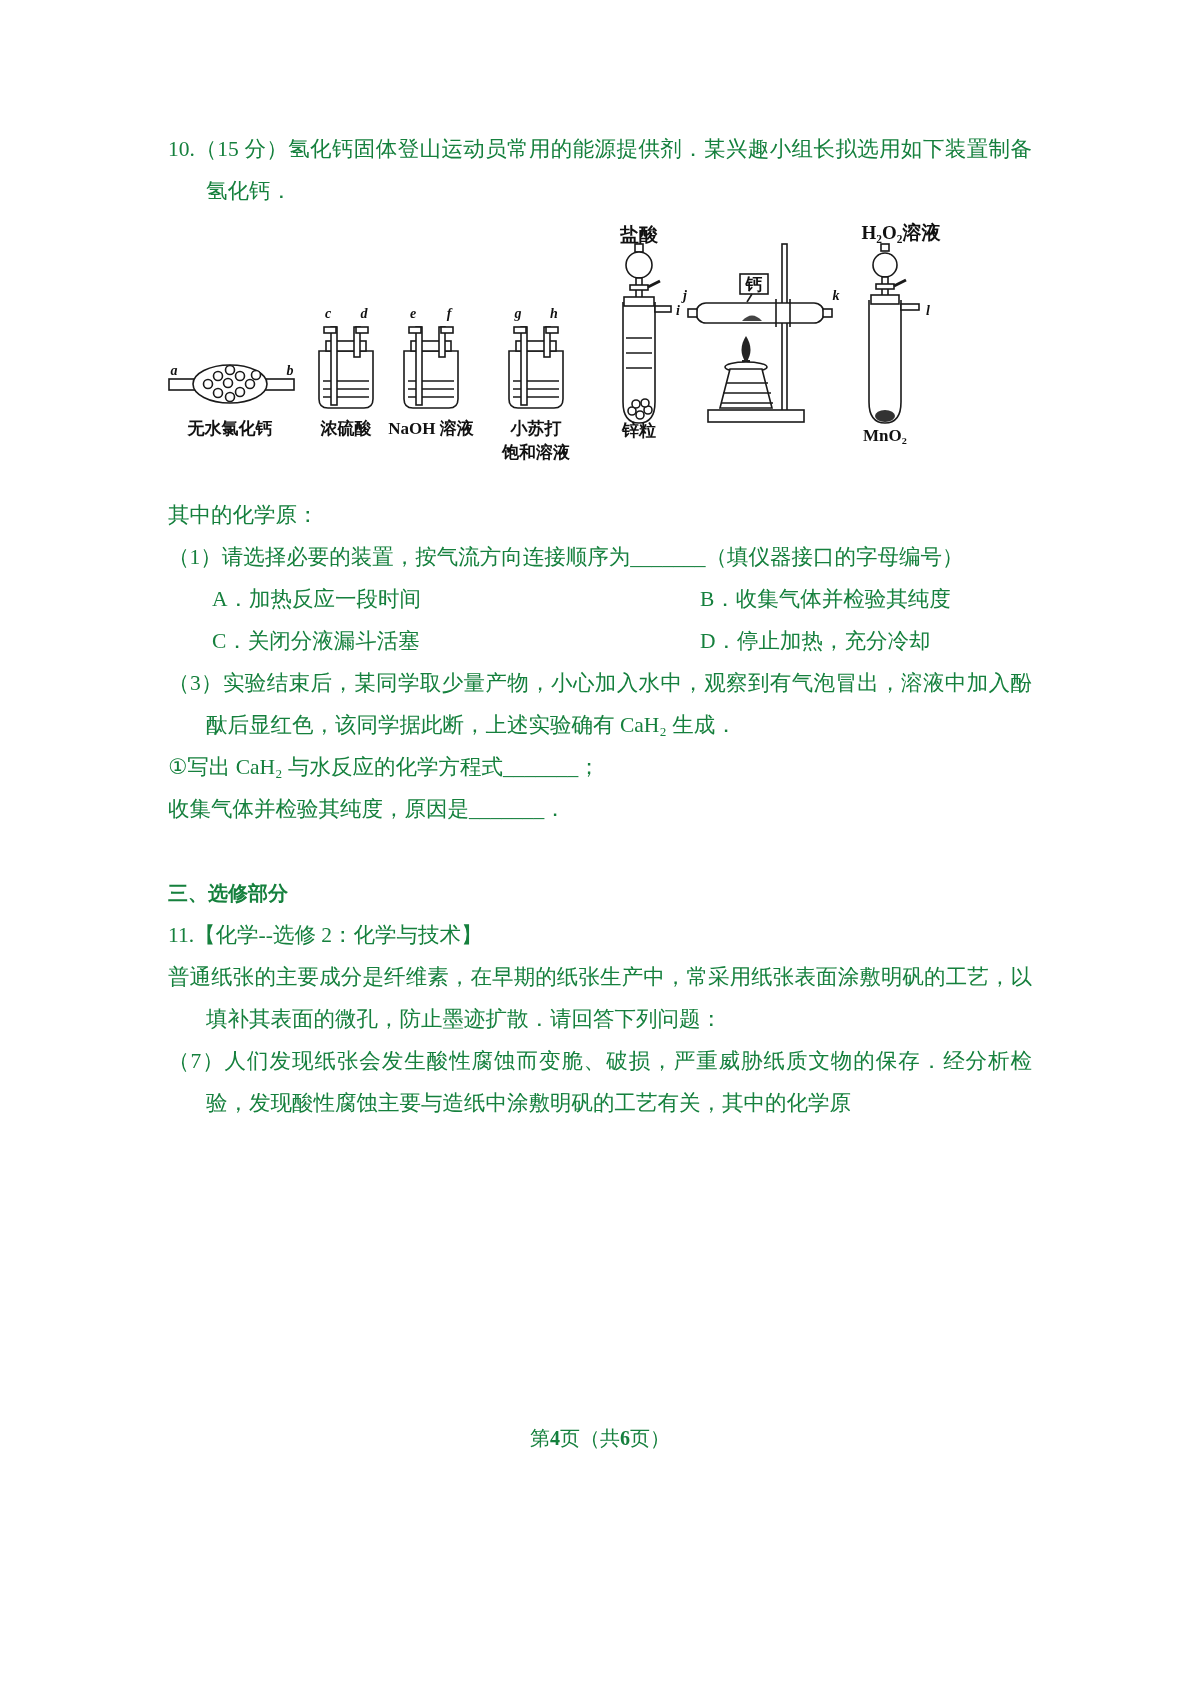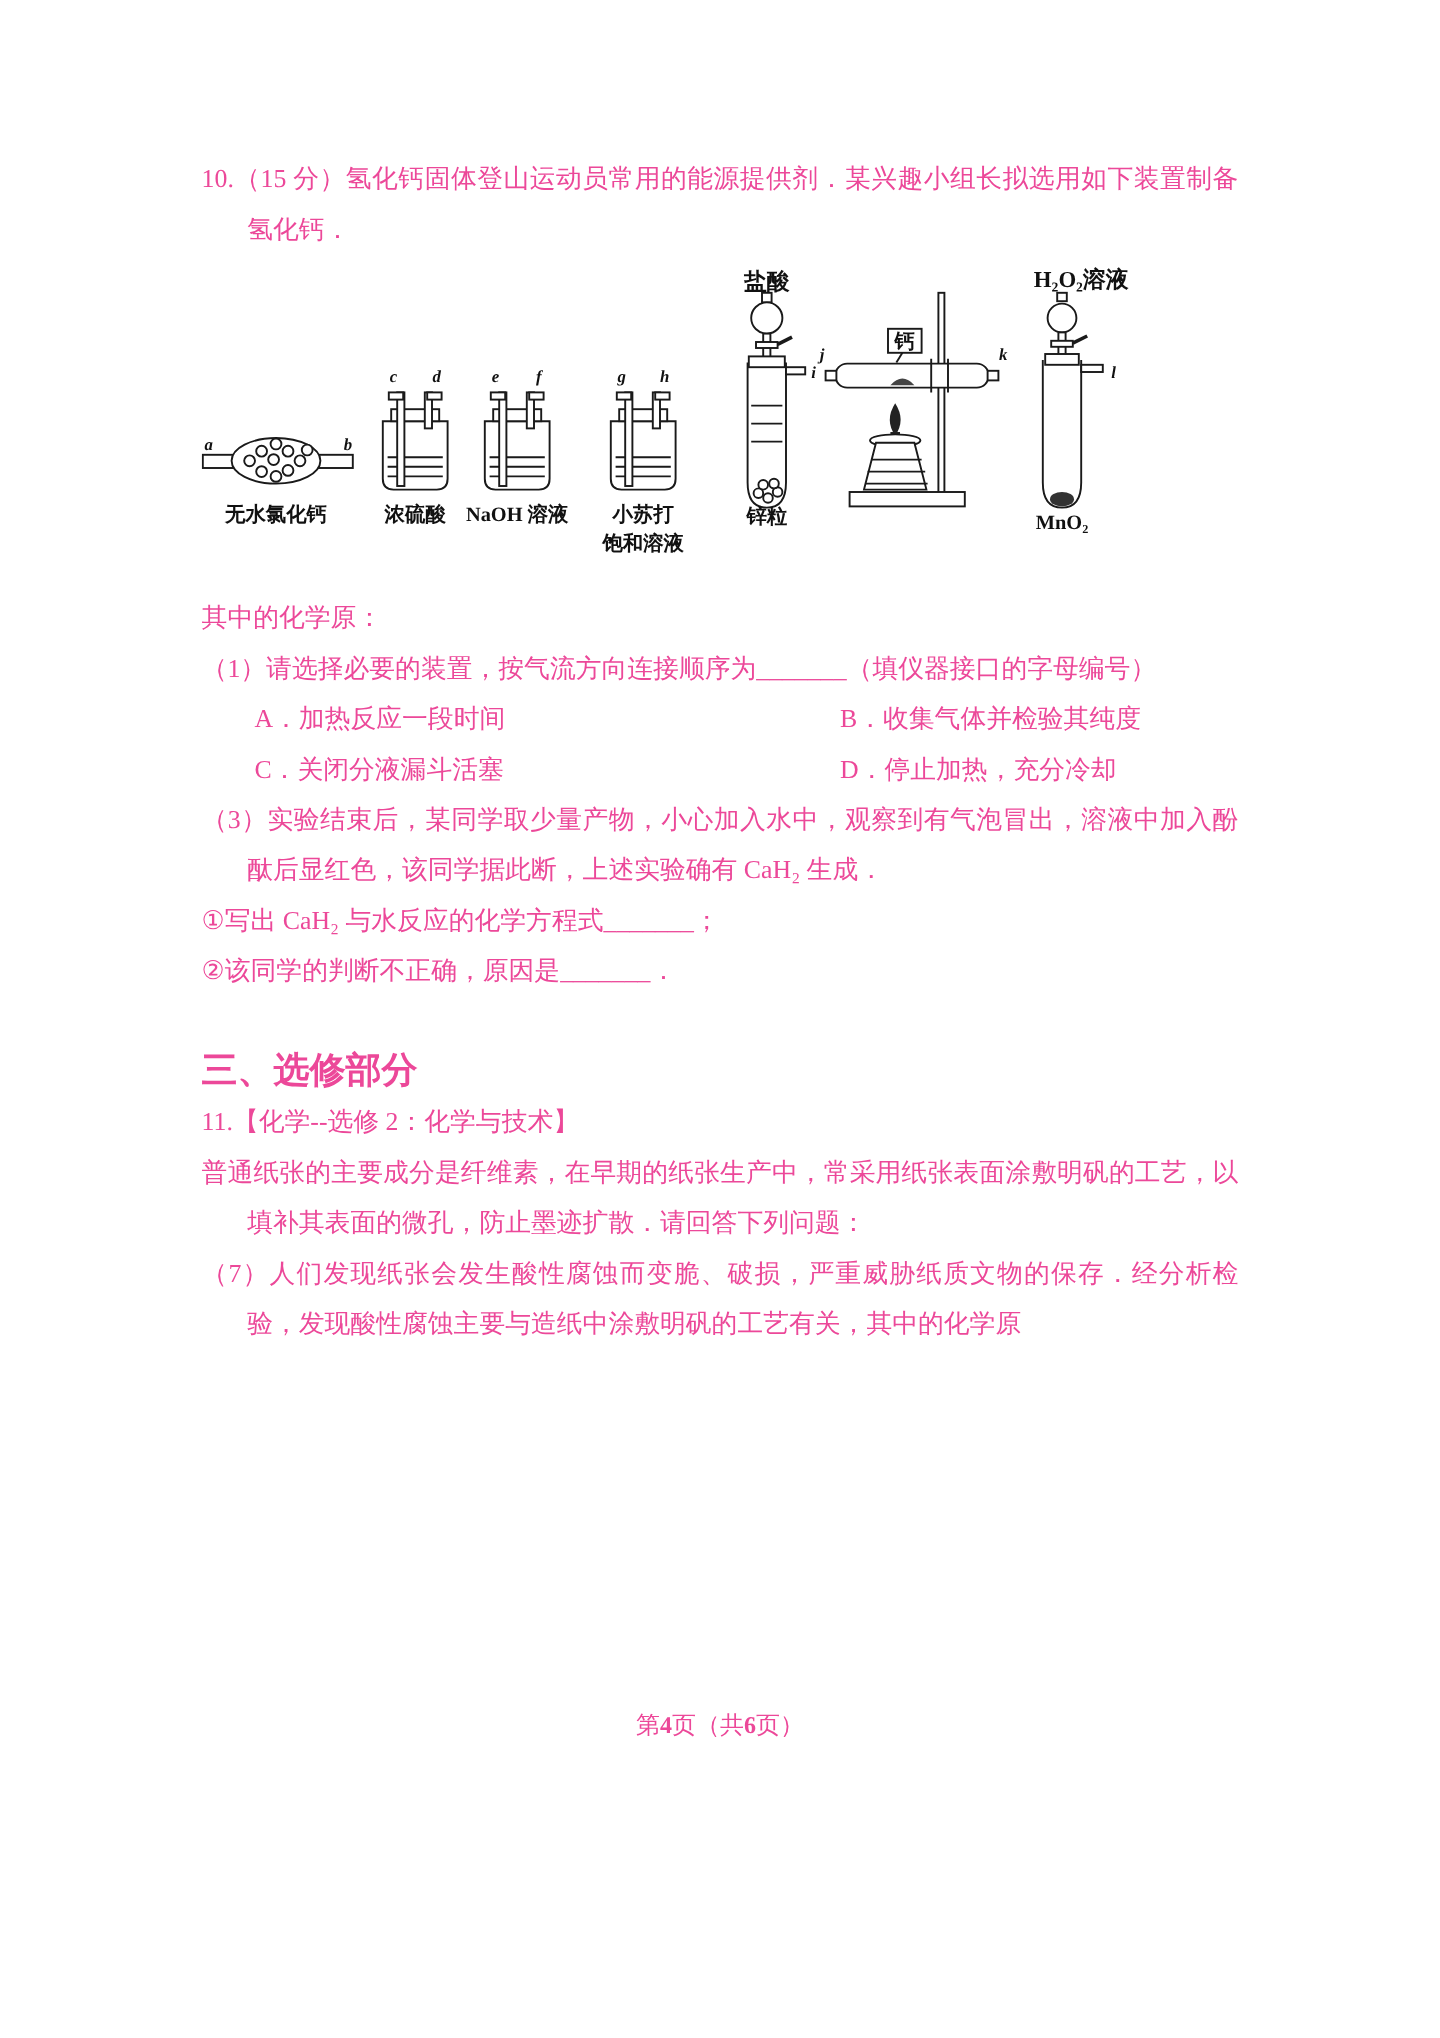--- a/index.html
+++ b/index.html
@@ -1,28 +1,28 @@
 <!DOCTYPE html>
 <html><head>
 <meta charset="utf-8">
 <style>
   * { margin:0; padding:0; box-sizing:border-box; }
   html,body { background:#ffffff; }
   body { width:1200px; height:1698px; position:relative; }
   .page {
     position:relative; width:1200px; height:1698px; background:#fff;
-    color:#ec4899; font-family:"Liberation Serif","DejaVu Sans",serif;
+    color:#15803d; font-family:"Liberation Serif","DejaVu Sans",serif;
     font-size:21.5px; line-height:42px;
   }
   .content { padding:128px 168px 0 168px; }
   p { text-align:justify; }
   .hang { padding-left:38px; text-indent:-38px; }
   .diagram-wrap { margin:6px 0 12px 0; }
   .opt-row { display:grid; grid-template-columns:488px auto;margin-left:44px; }
-  .sec-heading { font-weight:bold; font-size:30px; margin-top:42px; }
+  .sec-heading { font-weight:bold; font-size:20px; margin-top:42px; }
   .footer { position:absolute; top:1426px; left:0; width:100%; text-align:center; font-size:20px; line-height:24px; }
   .footer b { font-weight:bold; }
   svg text { font-family:"Liberation Serif","DejaVu Sans",serif; }
   .cap { font-weight:bold; font-size:17px; }
   .cap-big { font-weight:bold; font-size:19px; }
   .letter { font-style:italic; font-weight:bold; font-size:14px; }
 </style>
 </head>
 <body>
 
@@ -161,21 +161,21 @@
       <span>A．加热反应一段时间</span>
       <span>B．收集气体并检验其纯度</span>
     </div>
     <div class="opt-row">
       <span>C．关闭分液漏斗活塞</span>
       <span>D．停止加热，充分冷却</span>
     </div>
 
     <p class="hang">（3）实验结束后，某同学取少量产物，小心加入水中，观察到有气泡冒出，溶液中加入酚酞后显红色，该同学据此断，上述实验确有 CaH₂ 生成．</p>
     <p>①写出 CaH₂ 与水反应的化学方程式_______；</p>
-    <p>②该同学的判断不正确，原因是_______．</p>
+    <p>收集气体并检验其纯度，原因是_______．</p>
 
     <div class="sec-heading">三、选修部分</div>
 
     <p>11.【化学‐‐选修 2：化学与技术】</p>
     <p class="hang" style="padding-left:38px; text-indent:-38px;">普通纸张的主要成分是纤维素，在早期的纸张生产中，常采用纸张表面涂敷明矾的工艺，以填补其表面的微孔，防止墨迹扩散．请回答下列问题：</p>
     <p class="hang">（7）人们发现纸张会发生酸性腐蚀而变脆、破损，严重威胁纸质文物的保存．经分析检验，发现酸性腐蚀主要与造纸中涂敷明矾的工艺有关，其中的化学原</p>
 
   </div>
 
   <div class="footer">

